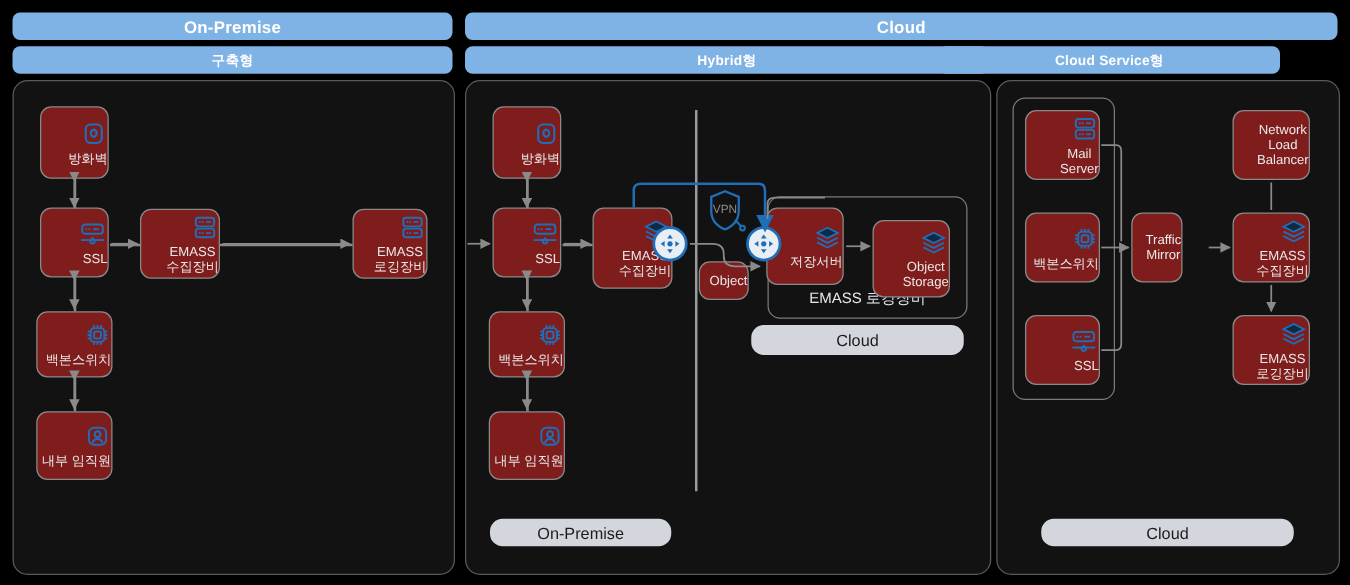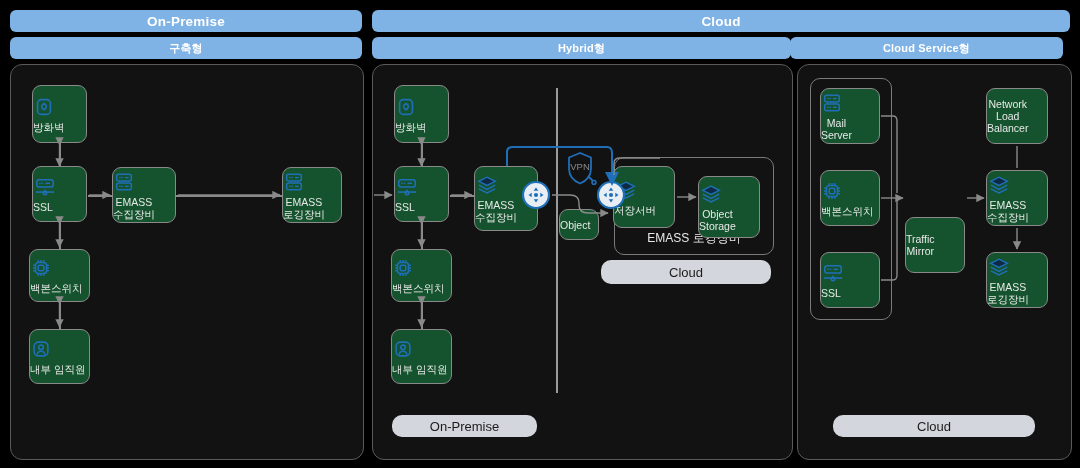--- a/index.html
+++ b/index.html
@@ -30,26 +30,26 @@
   .panel{
     position:absolute;
     background:#121212;
     border:1px solid #5a5a5a;
     border-radius:12px;
   }
 
   
   .node{
     position:absolute;
-    background:#14532d;
+    background:#7f1d1d;
     border:1px solid #8a8a8a;
     border-radius:9px;
     display:flex;
     flex-direction:column;
-    align-items:flex-start;
+    align-items:flex-end;
     justify-content:center;
     color:#e8e8e8;
     font-size:10.5px;
     line-height:12px;
     text-align:center;
     box-sizing:border-box;
   }
   .node .lbl{white-space:pre-line;}
   .node .ico{line-height:0;margin-bottom:3px;}
   .node.noicon{justify-content:center;}
@@ -93,21 +93,21 @@
 </head>
 <body>
 
 <div class="root">
 
   <div class="hdr" style="left:10px;top:10px;width:352px;">On-Premise</div>
   <div class="hdr" style="left:372px;top:10px;width:698px;">Cloud</div>
 
   <div class="hdr lvl2" style="left:10px;top:37px;width:352px;">구축형</div>
   <div class="hdr lvl2" style="left:372px;top:37px;width:419px;">Hybrid형</div>
-  <div class="hdr lvl2" style="left:790px;top:37px;width:273px;">Cloud Service형</div>
+  <div class="hdr lvl2" style="left:751px;top:37px;width:273px;">Cloud Service형</div>
 
   <div class="panel" style="left:10px;top:64px;width:352px;height:394px;"></div>
   <div class="panel" style="left:372px;top:64px;width:419px;height:394px;"></div>
   <div class="panel" style="left:797px;top:64px;width:273px;height:394px;"></div>
 
   <div class="ln v" style="left:59px;top:143px;height:27px;"></div>
   <div class="ln v" style="left:59px;top:222px;height:27px;"></div>
   <div class="ln v" style="left:59px;top:302px;height:27px;"></div>
   <div class="ln h" style="left:88px;top:195px;width:24px;"></div>
   <div class="ln h" style="left:176px;top:195px;width:106px;"></div>
@@ -390,21 +390,21 @@
         <circle cx="10.2" cy="8" r="0.9" fill="#1f6fb8" stroke="none"></circle>
         <line x1="13.5" y1="8" x2="18.5" y2="8" stroke-width="1.6"></line>
         <line x1="13" y1="15" x2="13" y2="17"></line>
         <line x1="3" y1="17.5" x2="23" y2="17.5"></line>
         <circle cx="13" cy="18.6" r="1.9"></circle>
       </svg>
     </span>
     <span class="lbl">SSL</span>
   </div>
 
-  <div class="node noicon" style="left:905px;top:170px;width:60px;height:56px;margin-top:47px;">
+  <div class="node noicon" style="left:905px;top:170px;width:41px;height:56px;">
     <span class="lbl">Traffic
 Mirror</span>
   </div>
 
   <div class="node noicon" style="left:986px;top:88px;width:62px;height:56px;">
     <span class="lbl">Network
 Load
 Balancer</span>
   </div>
 

